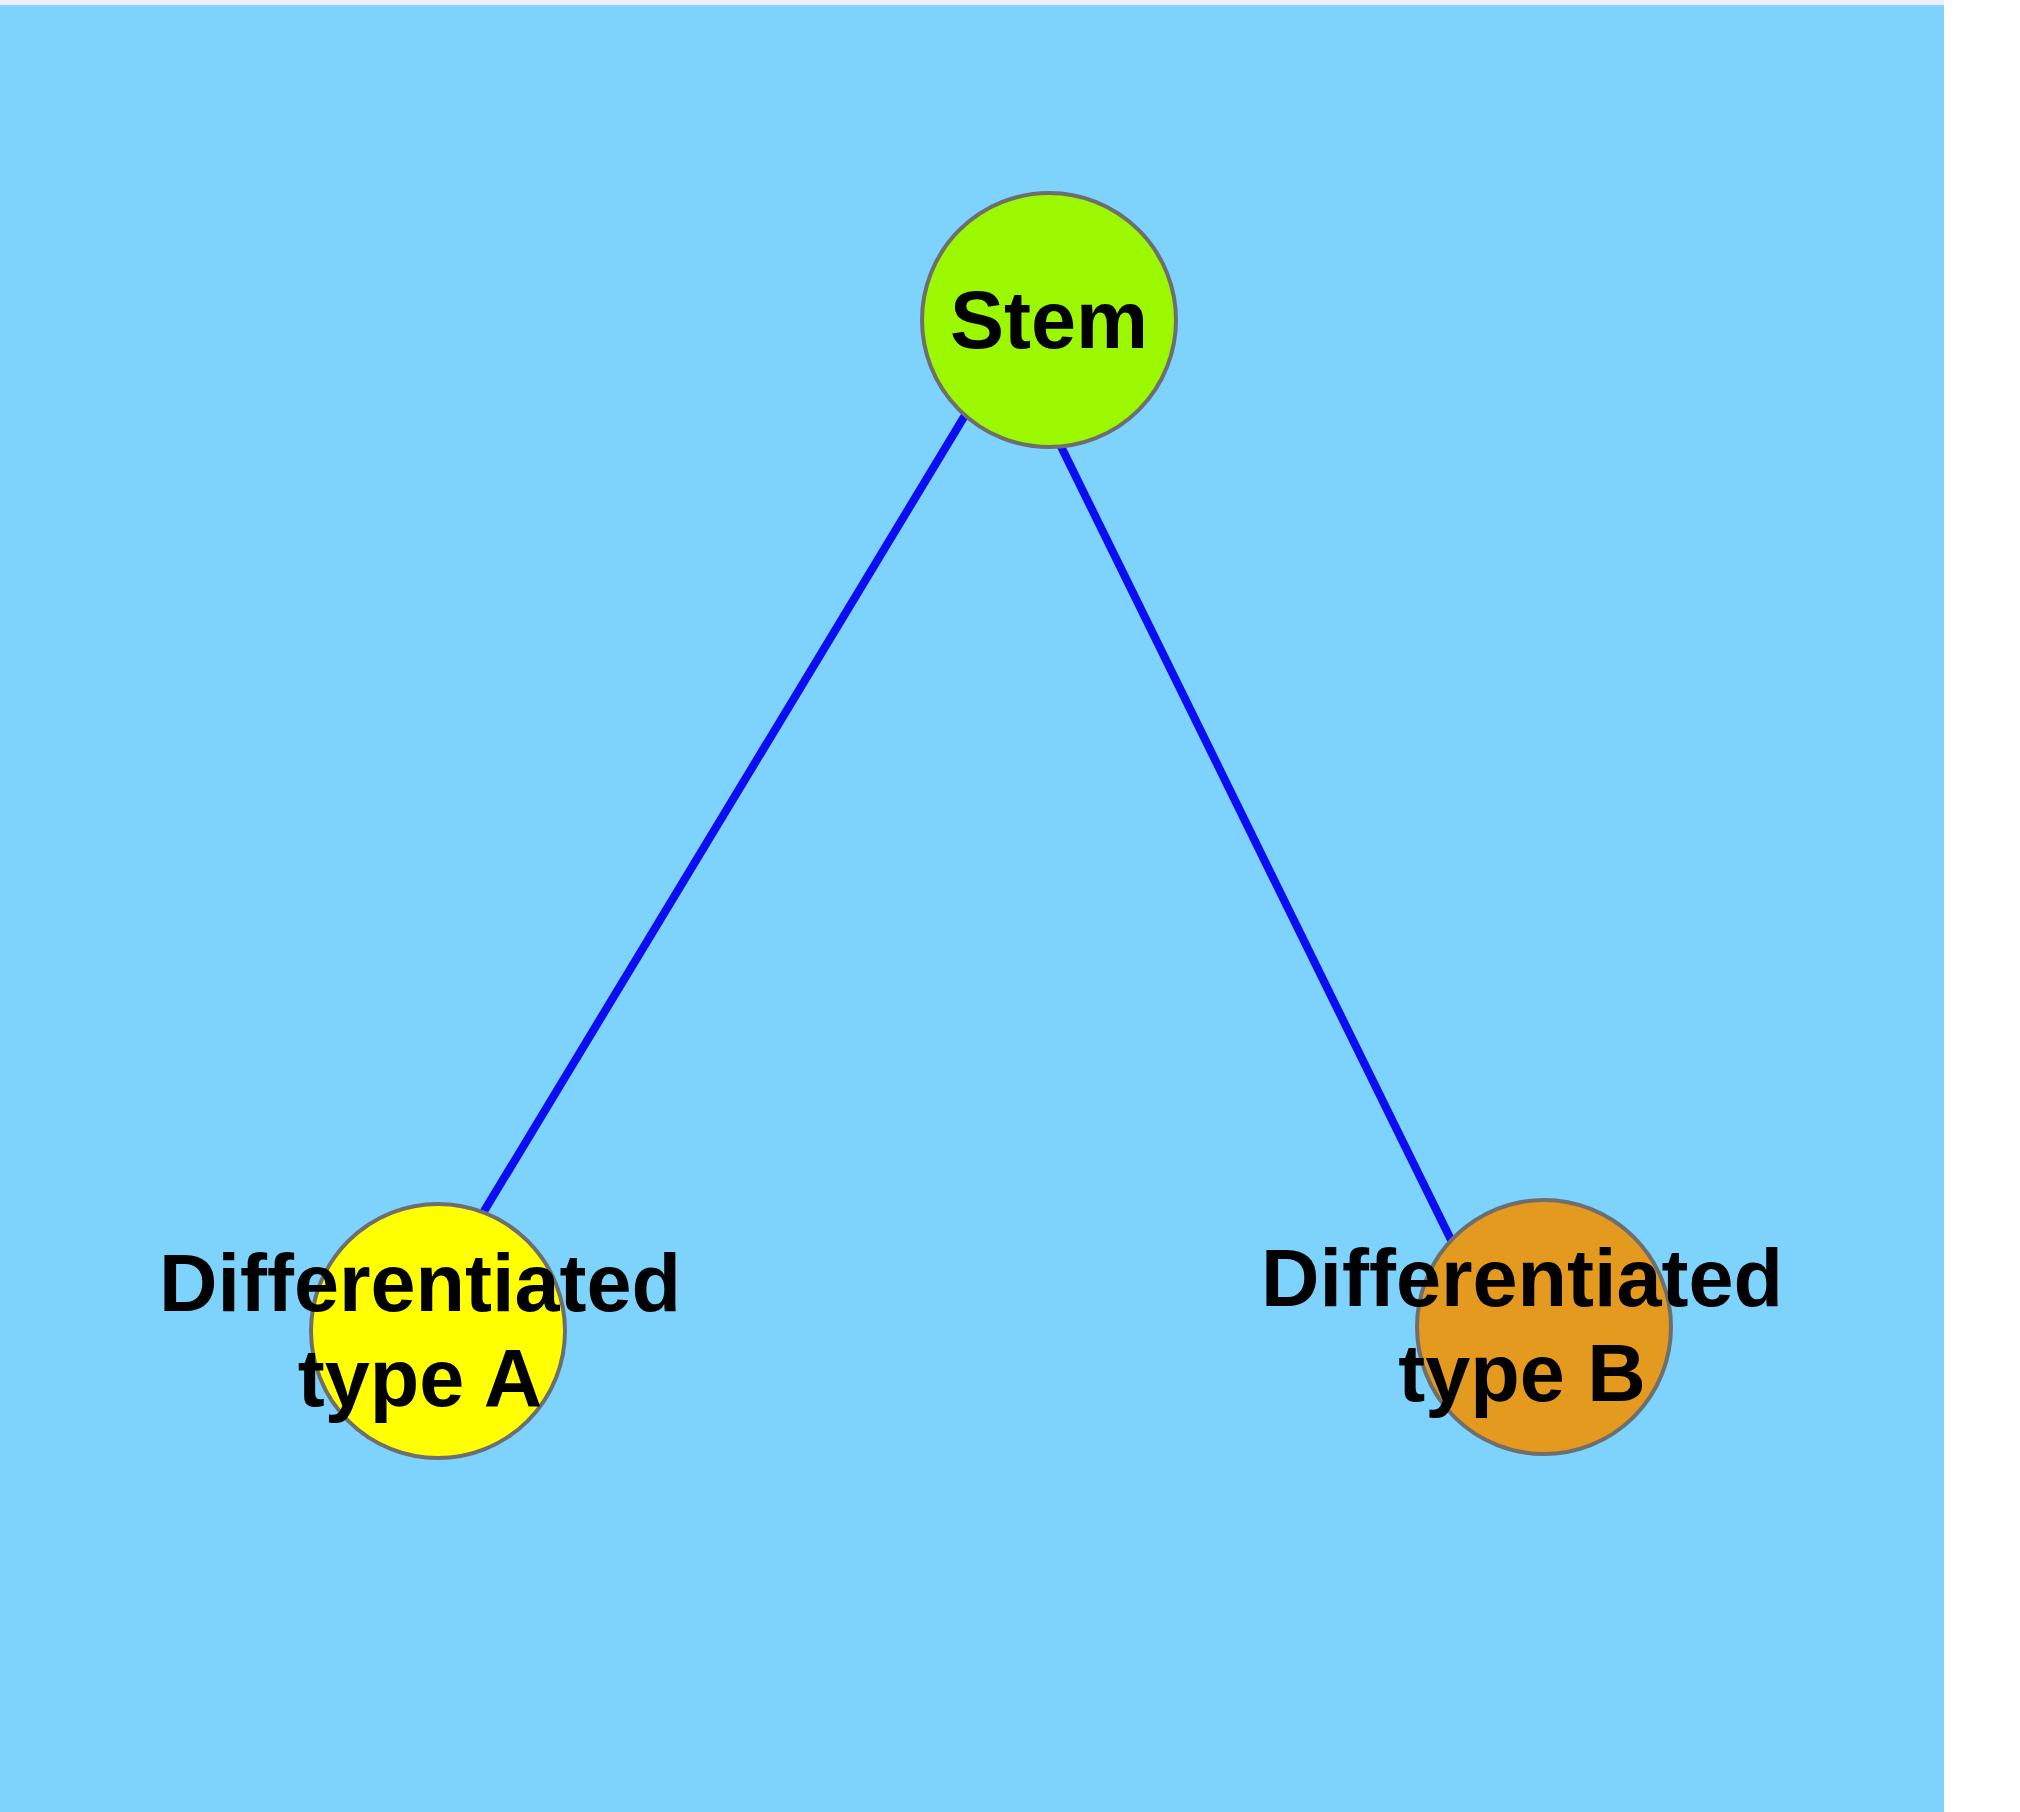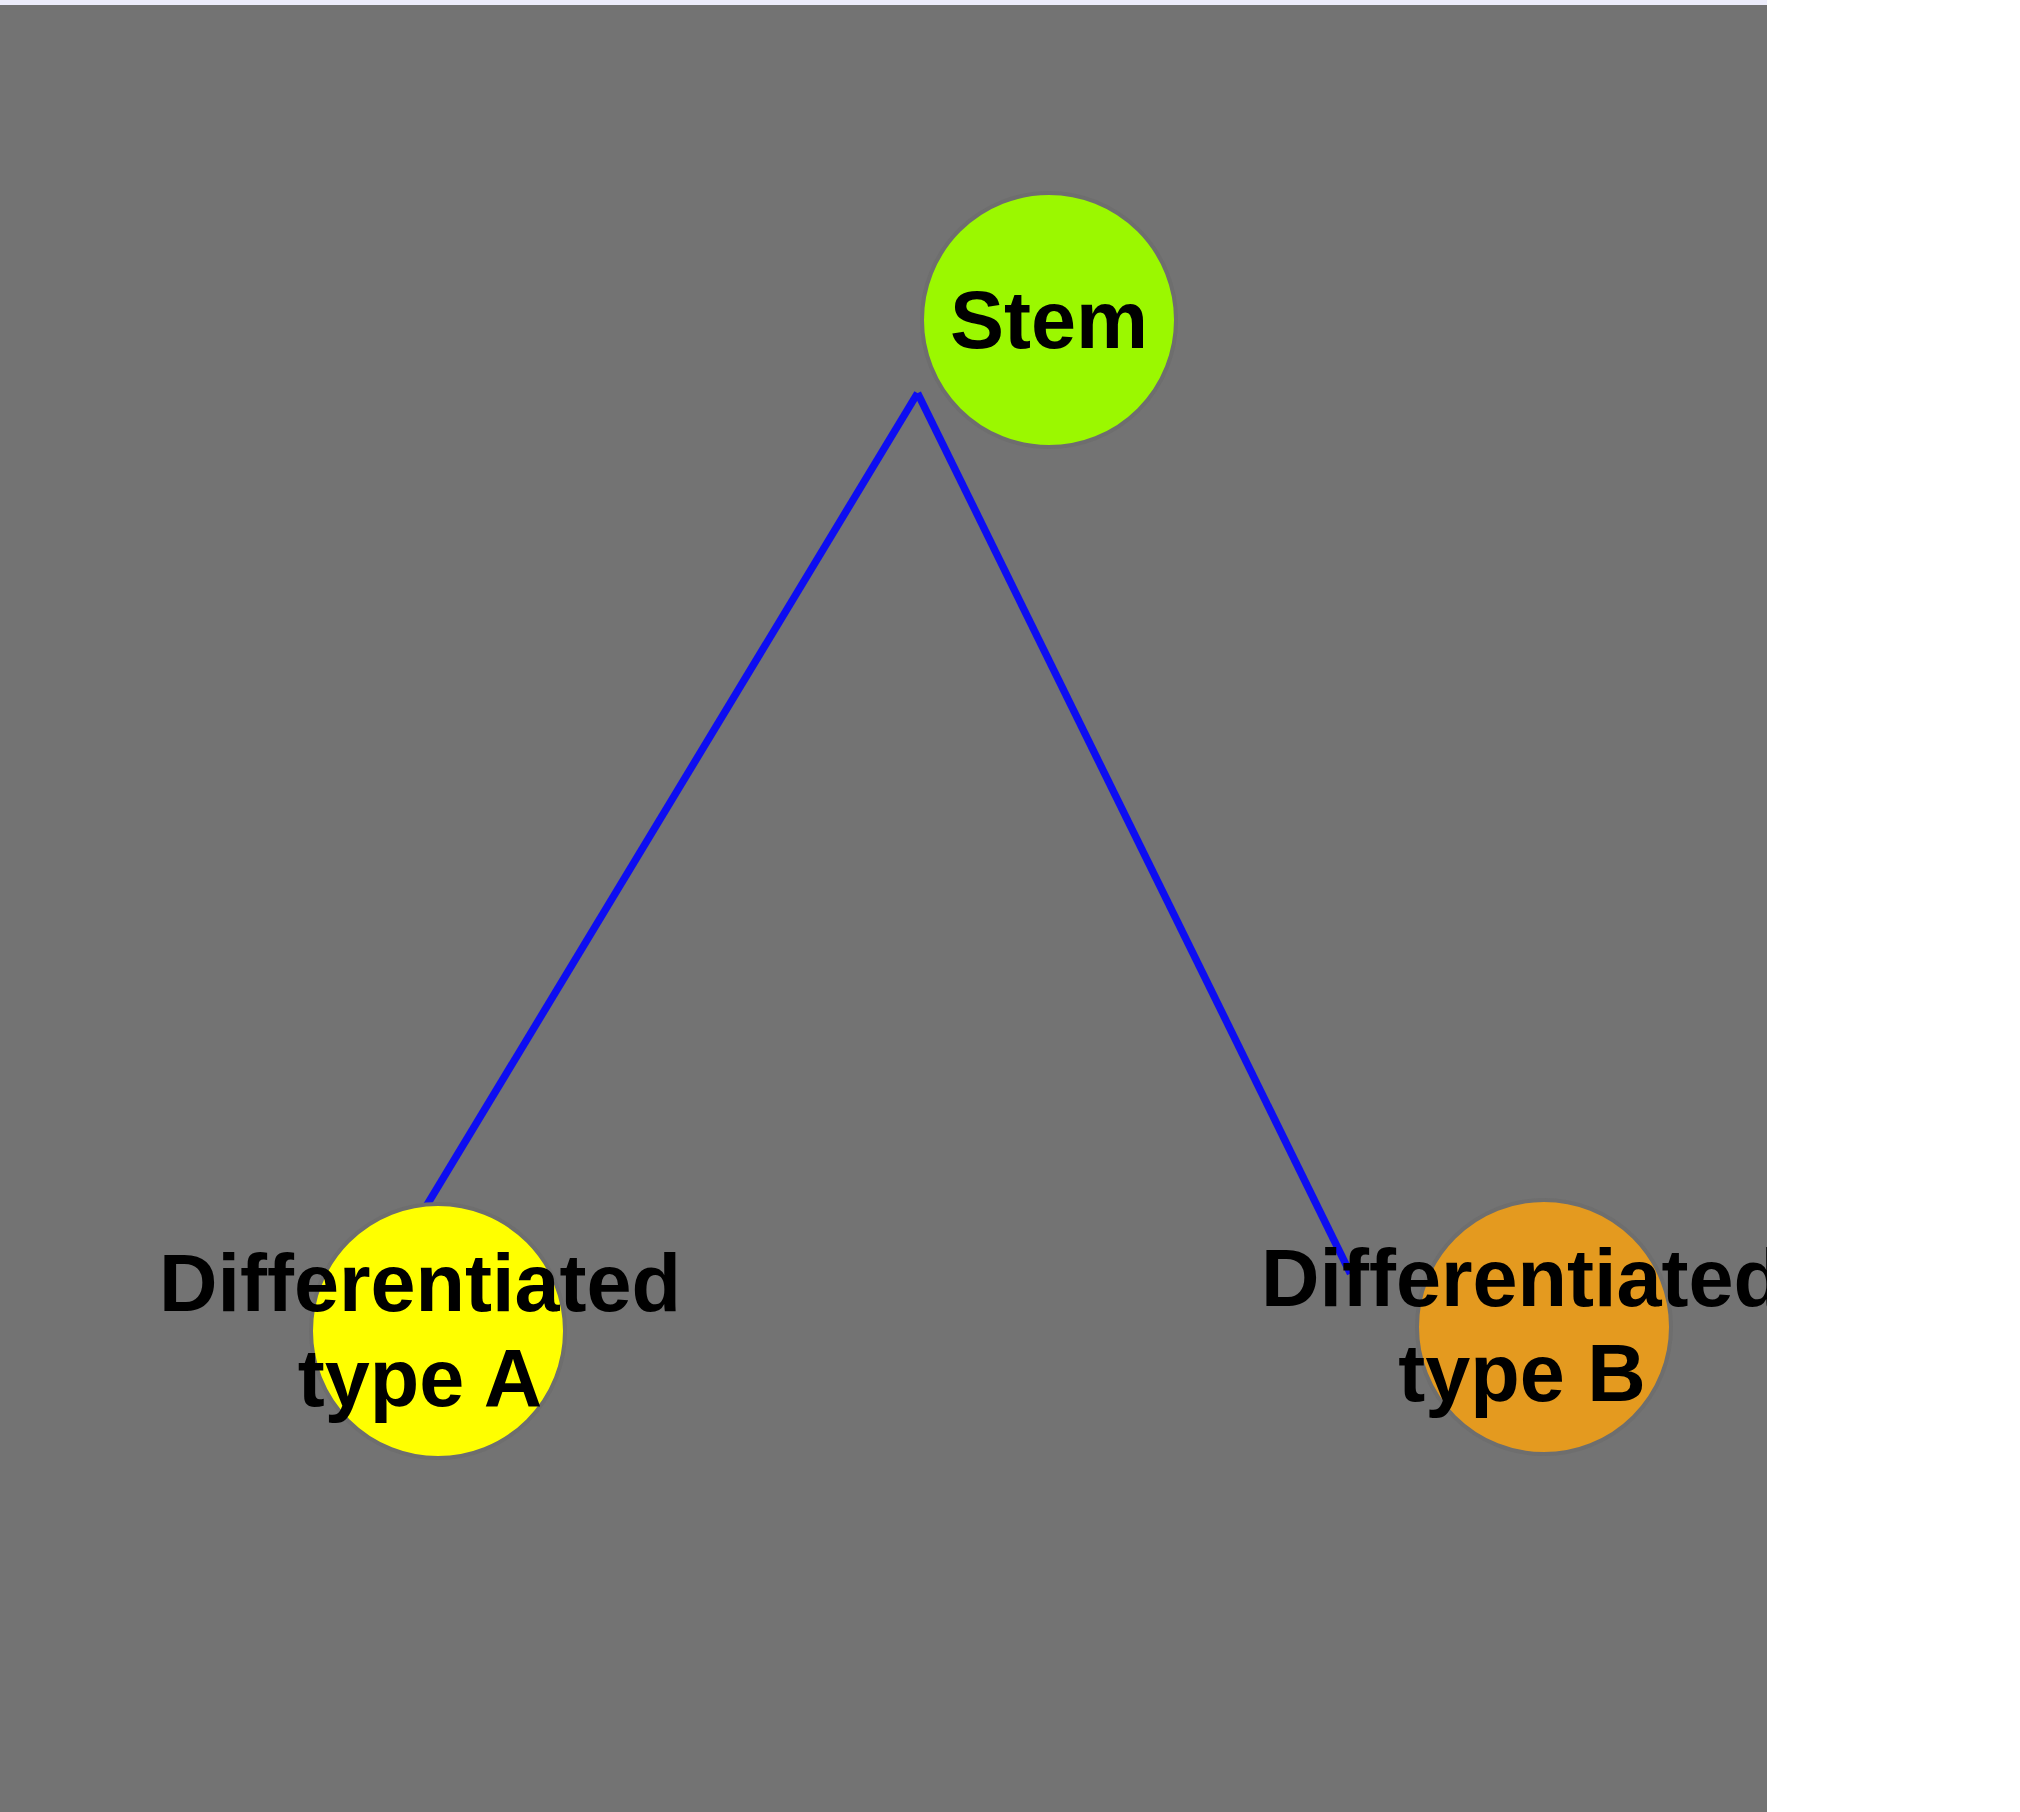--- a/index.html
+++ b/index.html
@@ -39,21 +39,21 @@
     white-space: pre-line;
     font-weight: bold;
     font-size: 81px;
     line-height: 1.17;
     color: #000000;
   }
 </style>
 </head>
 <body>
 
-<div class="canvas" style="width: 1767px; height: 1812px; background: #737373;">
+<div class="canvas" style="width: 1944px; height: 1812px; background: #7dd3fc;">
 
   <svg class="edges" viewBox="0 0 2384 2138" xmlns="http://www.w3.org/2000/svg">
     <line x1="1238" y1="377" x2="517" y2="1570" stroke="#0D0DF2" stroke-width="10"></line>
     <line x1="1238" y1="377" x2="1822" y2="1565" stroke="#0D0DF2" stroke-width="10"></line>
   </svg>
 
   <div class="top-edge" style="background: rgb(237, 237, 251);"></div>
 
   <div class="node" style="left: 920px; top: 191px; width: 258px; height: 258px; background: rgb(155, 248, 0); border-color: rgb(110, 110, 110); border-width: 4.2px;"></div>
   <div class="node" style="left: 309px; top: 1202px; width: 258px; height: 258px; background: rgb(255, 255, 0); border-color: rgb(110, 110, 110); border-width: 4.2px;"></div>

